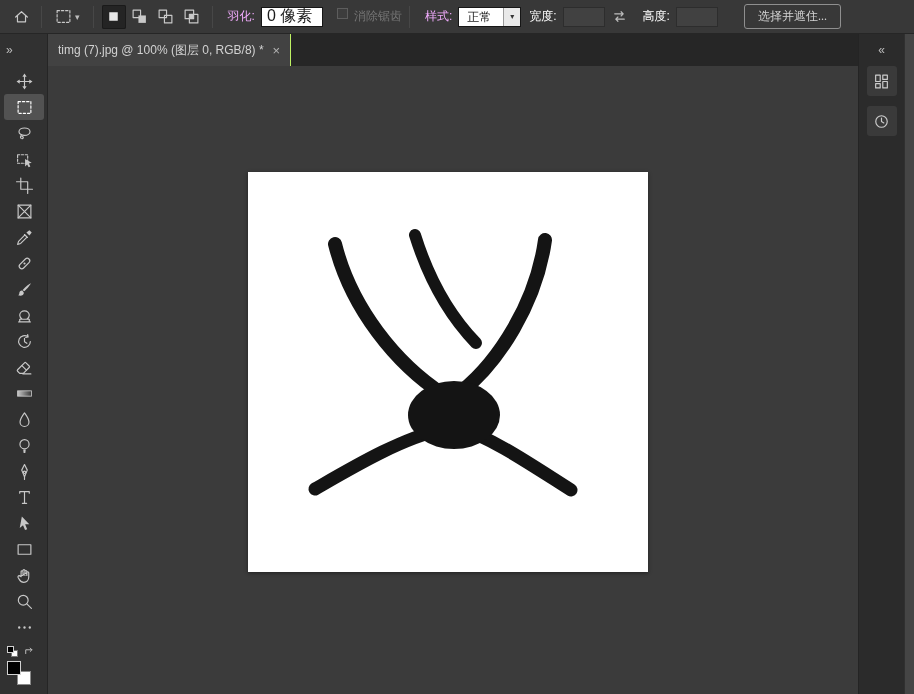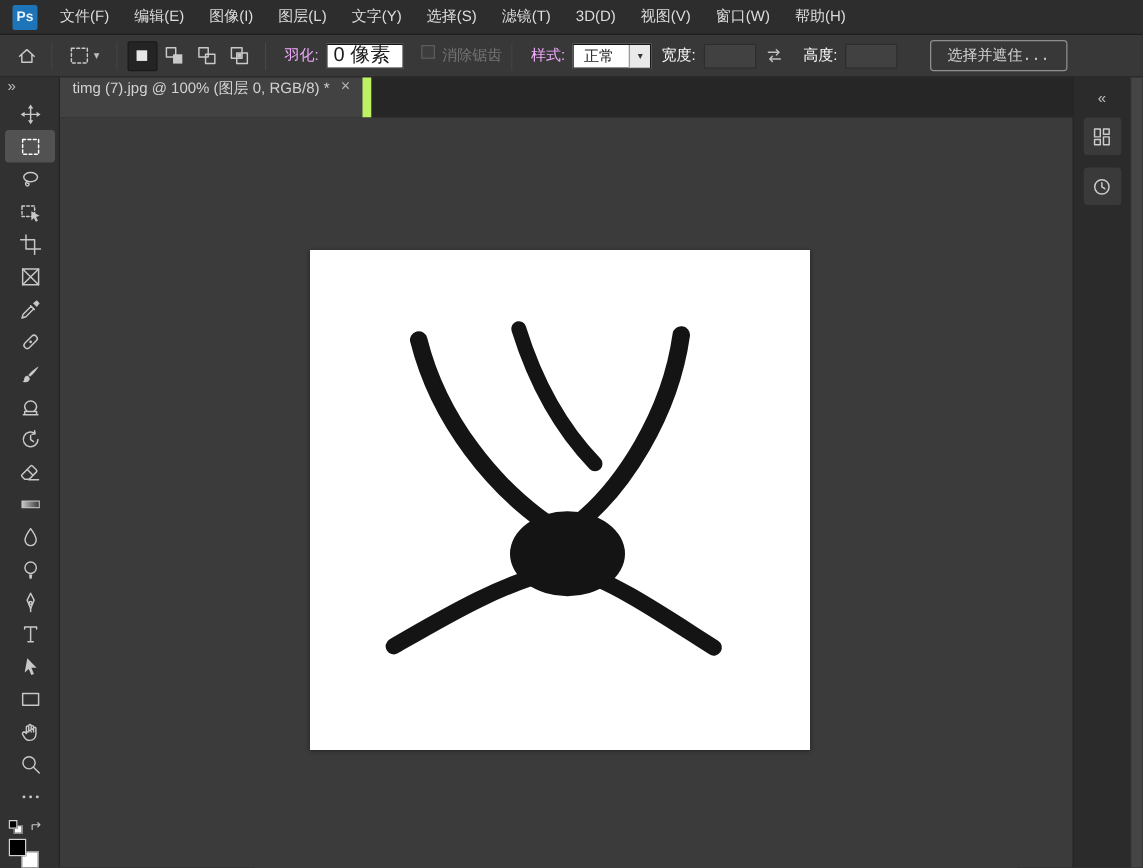--- a/index.html
+++ b/index.html
@@ -24,72 +24,58 @@
   .opt-label.disabled{color:#ffffff}
   .field{height:20px;background:#ffffff;border:1px solid #161616;color:#1b1b1b;width:62px;padding:0 5px;font-size:16px;font-family:inherit}
   .field.disabled{background:#414141;border:1px solid #2d2d2d;color:#8a8a8a;width:42px}
   .checkbox-wrap{display:flex;margin-left:14px}
   .checkbox{width:11px;height:11px;border:1px solid #5d5d5d;background:#3d3d3d;margin-right:6px}
   .checkbox-label{color:#757575;white-space:nowrap}
   .combo{display:flex;align-items:stretch;background:#ffffff;border:1px solid #161616;height:20px;color:#1c1c1c}
   .combo .txt{padding:1px 8px;min-width:44px}
   .combo .arrow{width:17px;border-left:1px solid #9a9a9a;background:#e9e9e9;color:#333;display:flex;align-items:center;justify-content:center;font-size:8px}
   .swap-ico{width:22px;height:22px;display:flex;align-items:center;justify-content:center;color:#bdbdbd;margin:0 4px}
-  .sm-btn{border:1px solid #8f8f8f;border-radius:3px;padding:3px 13px;color:#d2d2d2;background:transparent;font-size:12px;margin-left:26px;white-space:nowrap;font-family:Liberation Mono, monospace}
+  .sm-btn{border:1px solid #8f8f8f;border-radius:3px;padding:3px 13px;color:#d2d2d2;background:transparent;font-size:12px;margin-left:26px;white-space:nowrap;font-family:Liberation Serif, serif}
 
   
   .main{flex:1;display:flex;min-height:0}
   .tools-dock{width:48px;background:#313131;display:flex;flex-direction:column;border-right:1px solid #252525;flex:0 0 auto}
   .dock-header{height:32px;display:flex;align-items:center;padding-left:6px;color:#bdbdbd;font-size:12px}
   .tools{display:flex;flex-direction:column;padding:2px 0}
   .tool{width:40px;height:26px;margin:0 4px;display:flex;align-items:center;justify-content:center;color:#c8c8c8;border-radius:3px}
   .tool.active{background:#525252;color:#ffffff}
   .tools-bottom{margin-top:2px;padding-left:7px}
   .mini-row{display:flex;align-items:center;gap:6px;height:14px;color:#c2c2c2}
   .mini-swatches{position:relative;width:11px;height:11px}
   .mini-swatches .b{position:absolute;right:0;bottom:0;width:7px;height:7px;background:#fff;border:1px solid #777}
   .mini-swatches .f{position:absolute;left:0;top:0;width:7px;height:7px;background:#000;border:1px solid #cfcfcf}
   .big-swatches{position:relative;width:24px;height:24px;margin-top:3px}
   .big-swatches .b{position:absolute;right:0;bottom:0;width:14px;height:14px;background:#ffffff;border:1px solid #8a8a8a}
   .big-swatches .f{position:absolute;left:0;top:0;width:14px;height:14px;background:#000000;border:1px solid #d2d2d2}
 
   .workspace{flex:1;display:flex;flex-direction:column;min-width:0}
   .tabbar{height:32px;background:#262626;display:flex;align-items:stretch;flex:0 0 auto}
-  .tab{display:inline-flex;align-items:flex-start;padding:0 10px;background:#424242;border-right:7px solid #bef264;max-width:280px}
+  .tab{display:inline-flex;align-items:center;padding:0 10px;background:#424242;border-right:1px solid #bef264;max-width:280px}
   .tab-title{color:#d2d2d2;white-space:nowrap;overflow:hidden;text-overflow:ellipsis}
   .tab-close{color:#b3b3b3;margin-left:9px;font-size:13px;line-height:1}
   .canvas{flex:1;background:#3b3b3b;position:relative;overflow:hidden}
   .doc-image{position:absolute;left:200px;top:106px;width:400px;height:400px;background:#ffffff;box-shadow:0 1px 4px rgba(0,0,0,.45)}
 
   .right-dock{width:46px;background:#2b2b2b;display:flex;flex-direction:column;align-items:center;border-left:1px solid #242424;flex:0 0 auto}
   .right-dock-header{height:32px;width:100%;display:flex;align-items:center;justify-content:center;color:#bdbdbd}
   .panel-tile{width:30px;height:30px;background:#3a3a3a;border-radius:3px;margin-bottom:10px;display:flex;align-items:center;justify-content:center;color:#cccccc}
   .dock-edge{width:10px;background:#454545;border-left:1px solid #303030;flex:0 0 auto}
 
   .ico{display:flex;align-items:center;justify-content:center}
 </style>
 </head>
 <body>
 
 <div class="app">
 
-  <header class="menubar">
-    <div class="ps-badge">Ps</div>
-    <span class="menu-item">文件(F)</span>
-    <span class="menu-item">编辑(E)</span>
-    <span class="menu-item">图像(I)</span>
-    <span class="menu-item">图层(L)</span>
-    <span class="menu-item">文字(Y)</span>
-    <span class="menu-item">选择(S)</span>
-    <span class="menu-item">滤镜(T)</span>
-    <span class="menu-item">3D(D)</span>
-    <span class="menu-item">视图(V)</span>
-    <span class="menu-item">窗口(W)</span>
-    <span class="menu-item">帮助(H)</span>
-  </header>
 
   <div class="optionsbar">
     <div class="opt-btn">
         <span class="ico">
           <svg width="17" height="17" viewBox="0 0 16 16" fill="none" stroke="currentColor" stroke-width="1.1" stroke-linecap="round" stroke-linejoin="round">
             <path d="M2.5 8.5 8 3.5l5.5 5M4.2 7.2V13h7.6V7.2"></path>
           </svg>
         </span>
       </div>
     <div class="sep"></div>

